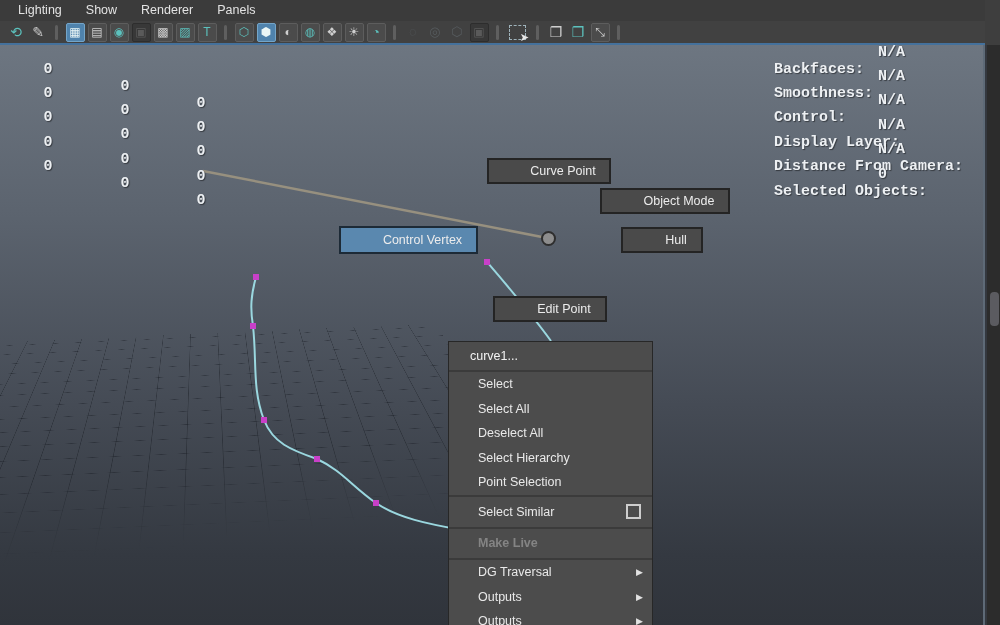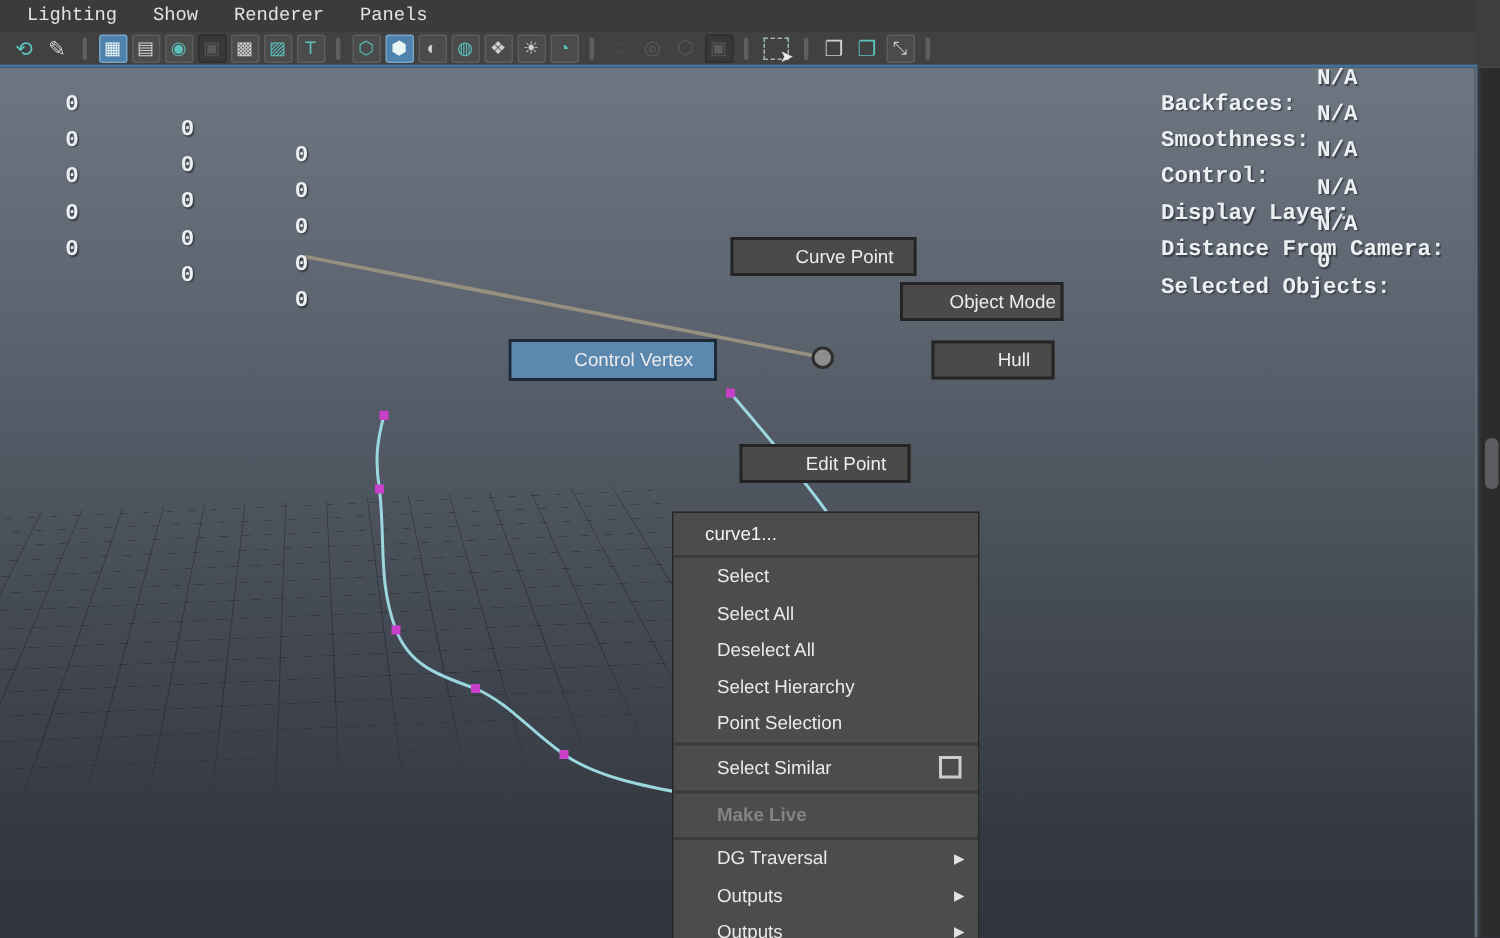--- a/index.html
+++ b/index.html
@@ -4,21 +4,21 @@
 <style>
   * { margin:0; padding:0; box-sizing:border-box; }
   html,body { width:1000px; height:625px; overflow:hidden; background:#34383f;
               font-family:"Liberation Sans", sans-serif; }
   .root { position:relative; width:1000px; height:625px; }
 
   
   .menubar { position:absolute; left:0; top:0; width:1000px; height:21px;
              background:#3b3b3b; display:flex; align-items:center; padding-left:6px; z-index:30; }
   .menubar .mitem { color:#e3e3e3; font-size:12.5px; padding:0 12px; height:21px;
-                    line-height:21px; cursor:default;font-family:Liberation Mono, monospace; }
+                    line-height:21px; cursor:default; }
 
   
   .toolbar { position:absolute; left:0; top:21px; width:1000px; height:24px;
              background:#414141; border-bottom:2px solid #44719c;
              display:flex; align-items:center; padding-left:5px; z-index:30; }
   .tbtn { width:19px; height:19px; margin:0 1.5px; border:1px solid #5d5d5d; border-radius:2px;
           background:#4b4b4b; color:#5cc2be; font-size:12px; line-height:16px; text-align:center;
           display:inline-flex; align-items:center; justify-content:center; }
   .tbtn.plain { border-color:transparent; background:transparent; font-size:14px; }
   .tbtn.active { background:#4f83ad; border-color:#74a5c8; color:#eaf6f6; }
@@ -197,21 +197,21 @@
       <span>Distance From Camera:</span>
       <span class="hud-val">N/A</span>
     </div>
     <div class="hud hud-row" style="left:720px; top:166px; width:265px;">
       <span>Selected Objects:</span>
       <span class="hud-val">0</span>
     </div>
   </div>
 
   <div class="mkbtn" style="left:487px; top:158px; width:124px; height:26px;">Curve Point</div>
-  <div class="mkbtn" style="left:600px; top:188px; width:109px; height:26px;">Object Mode</div>
+  <div class="mkbtn" style="left:600px; top:188px; width:130px; height:26px;">Object Mode</div>
   <div class="mkbtn" style="left:621px; top:227px; width:82px; height:26px;">Hull</div>
   <div class="mkbtn selected" style="left:339px; top:226px; width:139px; height:28px;text-align:center;">Control Vertex</div>
   <div class="mkbtn" style="left:493px; top:296px; width:114px; height:26px;">Edit Point</div>
   <div class="mk-center" style="left:541px; top:231px;"></div>
 
   <div class="ctxmenu">
     <div class="ctx-header">curve1...</div>
     <div class="ctx-sep"></div>
     <div class="ctx-item">Select</div>
     <div class="ctx-item">Select All</div>

